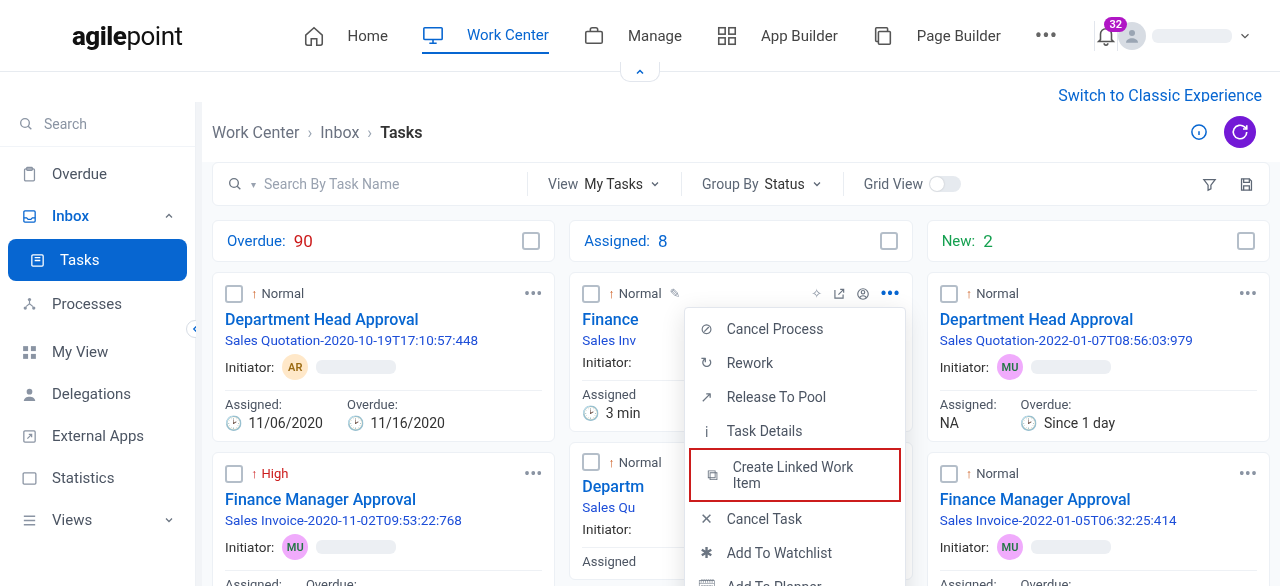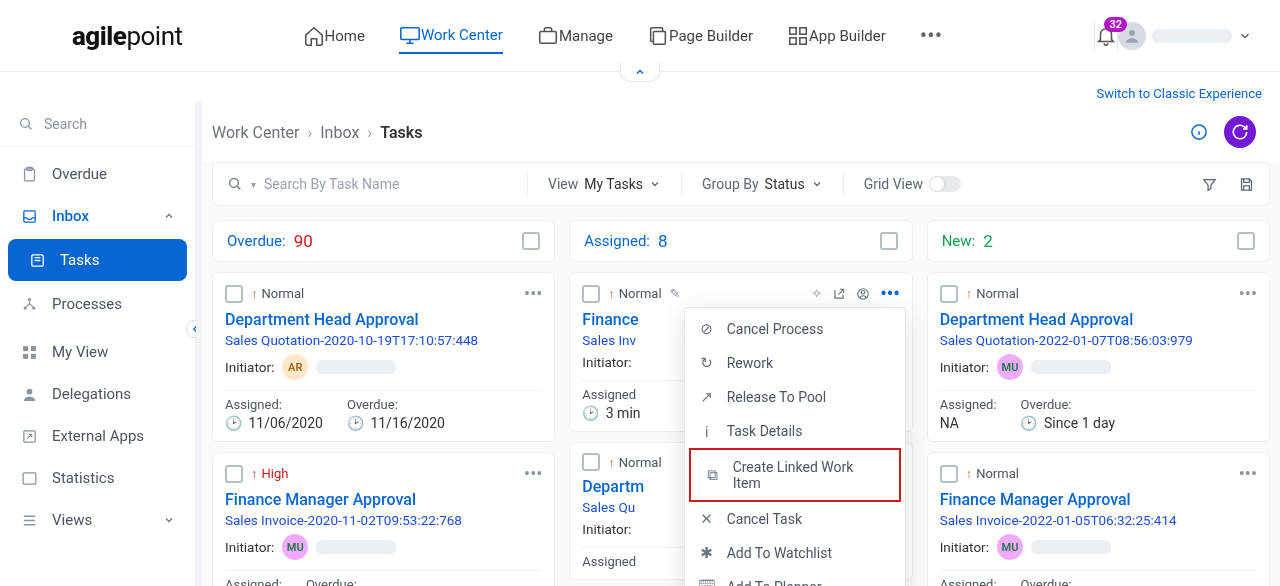--- a/index.html
+++ b/index.html
@@ -4,37 +4,37 @@
 <style>
   * { box-sizing: border-box; margin: 0; padding: 0; }
   body { font-family: -apple-system, BlinkMacSystemFont, "Segoe UI", Roboto, sans-serif; background: #fff; color: #333; width: 1280px; height: 586px; overflow: hidden; }
 
   
   .topnav { height: 72px; display: flex; align-items: center; padding: 0 28px; border-bottom: 1px solid #e7ebf0; }
   .logo { font-size: 26px; font-weight: 600; color: #111; letter-spacing: -0.5px; }
   .logo .bold { font-weight: 800; margin-left: 44px; }
   .logo .pt { font-weight: 400; }
   .nav-items { display: flex; gap: 34px; margin-left: 120px; align-items: center; }
-  .nav-item { display: flex; align-items: center; gap: 0; color: #444; font-size: 15px; cursor: pointer; padding: 6px 0; }
+  .nav-item { display: flex; align-items: center; gap: 23px; color: #444; font-size: 15px; cursor: pointer; padding: 6px 0; }
   .nav-item.active { color: #0766d1; border-bottom: 2px solid #0766d1; }
   .nav-item .nav-icon { width: 22px; height: 22px; display: inline-flex; align-items: center; justify-content: center; }
   .nav-more { color: #666; font-size: 22px; cursor: pointer; }
   .nav-right { margin-left: auto; display: flex; align-items: center; }
   .nav-divider { width: 1px; height: 30px; background: #e2e6ed; }
   .bell-wrap { position: relative; }
   .bell-badge { position: absolute; top: -8px; right: -10px; background: #b016c5; color: #fff; font-size: 11px; border-radius: 10px; padding: 1px 5px; font-weight: 600; }
   .user-block { display: flex; align-items: center; gap: 6px; }
   .avatar-circle { width: 28px; height: 28px; border-radius: 50%; background: #d7dce3; display: inline-flex; align-items: center; justify-content: center; }
   .redacted { display: inline-block; height: 14px; width: 80px; background: #eceff3; border-radius: 6px; }
 
   
   .caret-tab { position: absolute; top: 62px; left: 620px; width: 40px; height: 20px; background: #fff; border: 1px solid #e2e6ed; border-top: none; border-radius: 0 0 10px 10px; display: flex; align-items: center; justify-content: center; color: #0766d1; font-size: 13px; }
 
   
-  .switch-row { position: absolute; top: 86px; right: 18px; color: #0766d1; font-size: 13px; cursor: pointer; }
+  .switch-row { position: absolute; top: 86px; right: 18px; color: #0766d1; font-size: 16px; cursor: pointer; }
 
   
   .main { position: absolute; top: 102px; left: 0; right: 0; bottom: 0; display: flex; }
 
   
   .sidebar { width: 196px; background: #fff; border-right: 1px solid #eef1f5; position: relative; }
   .sb-search { display: flex; align-items: center; gap: 10px; padding: 14px 18px; color: #8a94a3; font-size: 14px; border-bottom: 1px solid #f1f4f8; }
   .sb-item { display: flex; align-items: center; gap: 14px; padding: 12px 20px; font-size: 15px; color: #4c5563; cursor: pointer; }
   .sb-item.active-blue { color: #0766d1; font-weight: 500; }
   .sb-item.selected { background: #0766d1; color: #fff; border-radius: 8px; margin: 2px 8px; }
@@ -138,36 +138,36 @@
         <svg width="22" height="22" viewBox="0 0 24 24" fill="none" stroke="#555" stroke-width="1.7">
             <rect x="3" y="7" width="18" height="13" rx="1.5"></rect>
             <path d="M8 7V5a2 2 0 0 1 2-2h4a2 2 0 0 1 2 2v2"></path>
           </svg>
       </span>
       <span>Manage</span>
     </div>
     <div class="nav-item">
       <span class="nav-icon">
         <svg width="22" height="22" viewBox="0 0 24 24" fill="none" stroke="#555" stroke-width="1.7">
-            <rect x="7" y="7" width="13" height="14" rx="1"></rect>
-            <path d="M17 7V4a1 1 0 0 0-1-1H5a1 1 0 0 0-1 1v13a1 1 0 0 0 1 1h2"></path>
-          </svg>
-      </span>
-      <span>Page Builder</span>
-    </div>
-    <div class="nav-item">
-      <span class="nav-icon">
-        <svg width="22" height="22" viewBox="0 0 24 24" fill="none" stroke="#555" stroke-width="1.7">
             <rect x="3" y="3" width="7" height="7"></rect>
             <rect x="14" y="3" width="7" height="7"></rect>
             <rect x="3" y="14" width="7" height="7"></rect>
             <rect x="14" y="14" width="7" height="7"></rect>
           </svg>
       </span>
       <span>App Builder</span>
+    </div>
+    <div class="nav-item">
+      <span class="nav-icon">
+        <svg width="22" height="22" viewBox="0 0 24 24" fill="none" stroke="#555" stroke-width="1.7">
+            <rect x="7" y="7" width="13" height="14" rx="1"></rect>
+            <path d="M17 7V4a1 1 0 0 0-1-1H5a1 1 0 0 0-1 1v13a1 1 0 0 0 1 1h2"></path>
+          </svg>
+      </span>
+      <span>Page Builder</span>
     </div>
     <div class="nav-more">•••</div>
   </div>
   <div class="nav-right">
     <div class="nav-divider"></div>
     <div class="bell-wrap">
       <span>
         <svg width="22" height="22" viewBox="0 0 24 24" fill="none" stroke="#555" stroke-width="1.7">
             <path d="M18 16v-6a6 6 0 1 0-12 0v6l-2 2h16zM10 20a2 2 0 0 0 4 0"></path>
           </svg>

